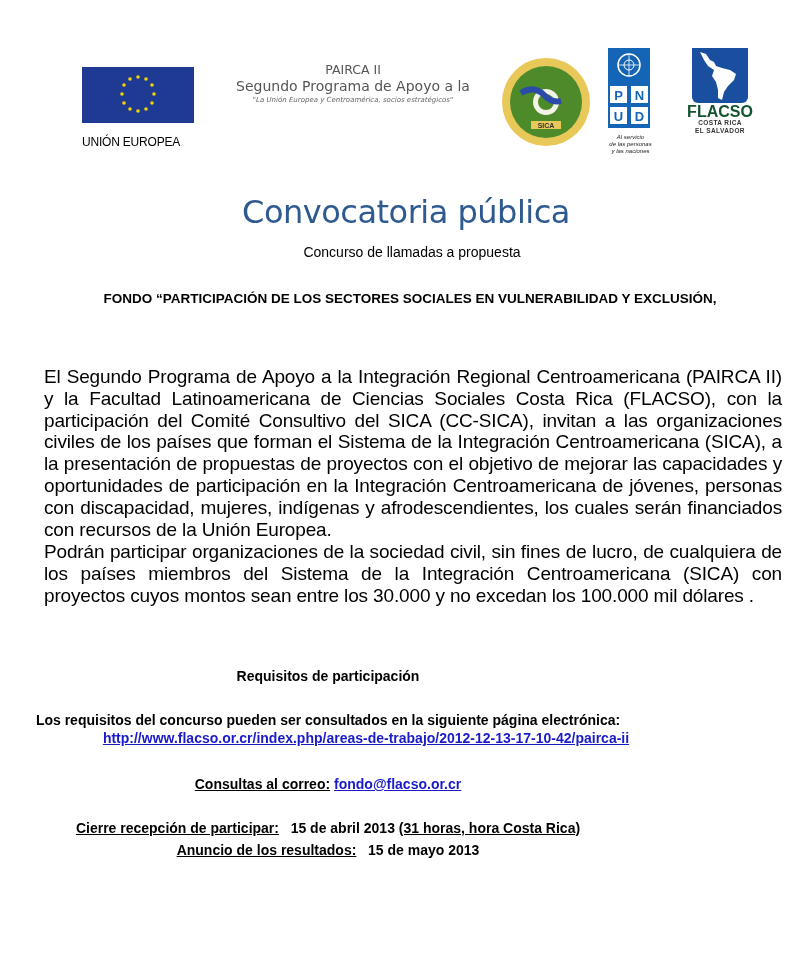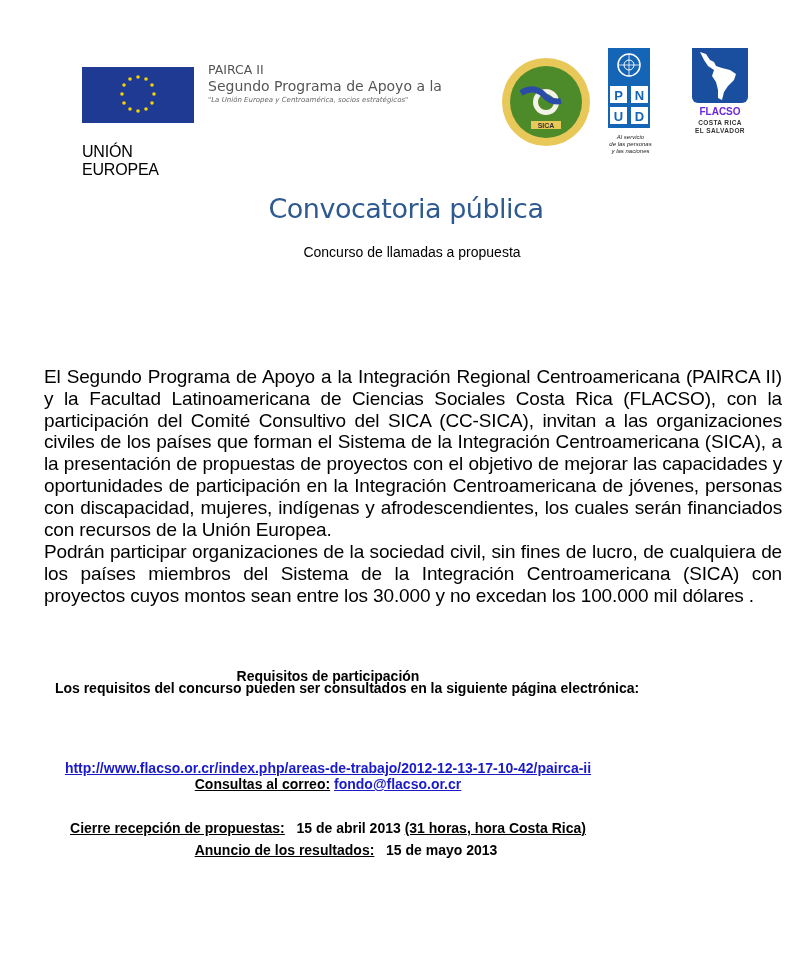--- a/index.html
+++ b/index.html
@@ -3,55 +3,55 @@
 <meta charset="utf-8">
 <style>
   html, body { margin: 0; padding: 0; background: #ffffff; }
   body { width: 812px; height: 960px; position: relative; overflow: hidden; font-family: "Liberation Sans", sans-serif; color: #000; }
 
   
   .logos { position: absolute; left: 0; top: 0; width: 812px; height: 170px; }
   .eu { position: absolute; left: 82px; top: 67px; width: 115px; }
   .eu-flag { width: 112px; height: 56px; background: #1f3a93; position: relative; }
   .eu-flag svg { position: absolute; left: 0; top: 0; }
-  .eu-label { font-size: 16px; font-family: "Liberation Sans", sans-serif; margin-top: 20px; letter-spacing: -0.2px; }
+  .eu-label { font-size: 12px; font-family: "Liberation Sans", sans-serif; margin-top: 12px; letter-spacing: -0.2px; }
 
-  .pairca { position: absolute; left: 208px; top: 62px; width: 290px; color: #555; font-family: "DejaVu Sans", sans-serif; }
+  .pairca { position: absolute; left: 208px; top: 62px; width: 290px; text-align: center; color: #555; font-family: "DejaVu Sans", sans-serif; }
   .pairca .p1 { font-size: 12.5px; line-height: 16px; }
   .pairca .p2 { font-size: 14px; line-height: 17px; }
   .pairca .p3 { font-size: 12.5px; line-height: 17px; letter-spacing: -0.2px; }
   .pairca .p4 { font-size: 7px; font-style: italic; line-height: 10px; color: #666; }
 
   .sica { position: absolute; left: 499px; top: 55px; width: 95px; height: 95px; }
   .pnud { position: absolute; left: 608px; top: 48px; width: 45px; }
   .pnud-box { width: 42px; height: 80px; background: #1565b7; position: relative; }
   .pnud-cap { font-size: 6px; font-style: italic; text-align: center; line-height: 7px; margin-top: 6px; color: #222; }
   .flacso { position: absolute; left: 684px; top: 48px; width: 72px; text-align: center; }
   .flacso-box { width: 56px; height: 55px; background: #1a4fa0; margin: 0 auto; border-radius: 0 0 6px 6px; position: relative; overflow: hidden; }
-  .flacso-name { font-size: 10px; font-weight: bold; color: #6d28d9; margin-top: 2px; line-height: 14px; }
+  .flacso-name { font-size: 16px; font-weight: bold; color: #14532d; margin-top: 2px; line-height: 14px; }
   .flacso-sub { font-size: 6.5px; font-weight: bold; color: #333; line-height: 8px; letter-spacing: 0.4px; }
 
   
-  .title { position: absolute; left: 0; top: 193px; width: 812px; text-align: center; font-size: 27px; color: #2e5a8f; font-family: "DejaVu Sans", sans-serif; letter-spacing: -0.5px; }
+  .title { position: absolute; left: 0; top: 193px; width: 812px; text-align: center; font-size: 32px; color: #2e5a8f; font-family: "DejaVu Sans", sans-serif; letter-spacing: -0.5px; }
   .subtitle { position: absolute; left: 0; top: 244px; width: 824px; text-align: center; font-size: 14px; font-family: "Liberation Sans", sans-serif; }
   .fund { position: absolute; left: 40px; top: 288px; width: 740px; text-align: center; font-size: 13.5px; font-weight: bold; line-height: 21px; font-family: "Liberation Sans", sans-serif; }
 
   .para { position: absolute; left: 44px; width: 738px; font-size: 19px; line-height: 21.8px; text-align: justify; font-family: "Liberation Sans", sans-serif; letter-spacing: -0.15px; }
   .para1 { top: 366px; }
   .para2 { top: 541px; }
 
   .centered { position: absolute; left: 0; width: 656px; text-align: center; font-family: "Liberation Sans", sans-serif; font-size: 14px; font-weight: bold; }
   .req-title { top: 668px; }
-  .req-line { top: 680px; padding-left: 19px; }
-  .req-link { top: 760px; color: #1a1ac8; text-decoration: underline; }
+  .req-line { top: 712px; }
+  .req-link { top: 730px; color: #1a1ac8; text-decoration: underline; padding-left: 38px; }
   .consult { top: 776px; }
   .consult .u { text-decoration: underline; }
   .consult a { color: #1a1ac8; text-decoration: underline; }
   .cierre { top: 820px; }
-  .anuncio { top: 842px; padding-left: 18px; }
+  .anuncio { top: 842px; }
   .u { text-decoration: underline; }
   a { color: #1a1ac8; margin-top: 29px; }
 </style>
 </head>
 <body>
 
 <div class="logos">
   <div class="eu">
     <div class="eu-flag">
       <svg width="112" height="56" viewBox="0 0 112 56">
@@ -125,36 +125,37 @@
     <div class="flacso-name">FLACSO</div>
     <div class="flacso-sub">COSTA RICA</div>
     <div class="flacso-sub">EL SALVADOR</div>
   </div>
 </div>
 
 <div class="title">Convocatoria pública</div>
 <div class="subtitle">Concurso de llamadas  a propuesta</div>
 
 <div class="fund">
+  <div>FONDO “PARTICIPACIÓN DE LOS SECTORES SOCIALES  EN VULNERABILIDAD Y EXCLUSIÓN,</div>
 </div>
 
 <div class="para para1">El Segundo Programa de Apoyo a la Integración Regional Centroamericana (PAIRCA II) y la Facultad Latinoamericana de Ciencias Sociales Costa Rica (FLACSO), con la participación del Comité Consultivo del SICA (CC-SICA), invitan a las organizaciones civiles de los países que forman el Sistema de la Integración Centroamericana (SICA), a la presentación de propuestas de proyectos con el objetivo de mejorar las capacidades y oportunidades de participación en la Integración Centroamericana de jóvenes, personas con discapacidad, mujeres, indígenas y afrodescendientes, los cuales serán financiados con recursos  de la Unión Europea.</div>
 <div class="para para2">Podrán participar organizaciones de la sociedad civil, sin fines de lucro, de cualquiera de los países miembros del Sistema de la Integración Centroamericana (SICA) con proyectos cuyos montos sean entre los 30.000  y no excedan los 100.000 mil dólares .</div>
 
 <div class="centered req-title">Requisitos de participación</div>
 <div class="centered req-line">Los requisitos del concurso pueden ser consultados en la siguiente página electrónica:</div>
 <div class="centered req-link">http://www.flacso.or.cr/index.php/areas-de-trabajo/2012-12-13-17-10-42/pairca-ii</div>
 
 <div class="centered consult">
   <span class="u">Consultas al correo:</span>
   <a>fondo@flacso.or.cr</a>
 </div>
 
 <div class="centered cierre">
-  <span class="u">Cierre recepción de propuestas:</span>
+  <span class="u">Cierre recepción de participar:</span>
   &nbsp;
   <span>15 de abril 2013</span>
   <span class="u">(31 horas, hora Costa Rica)</span>
 </div>
 
 <div class="centered anuncio">
   <span class="u">Anuncio de los resultados:</span>
   &nbsp;
   <span>15 de mayo 2013</span>
 </div>

